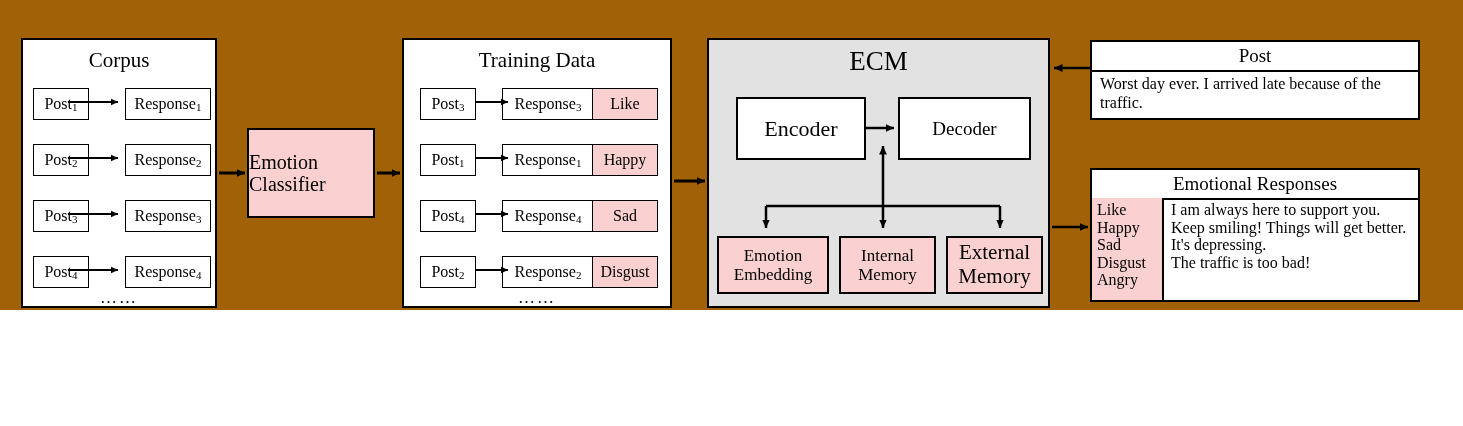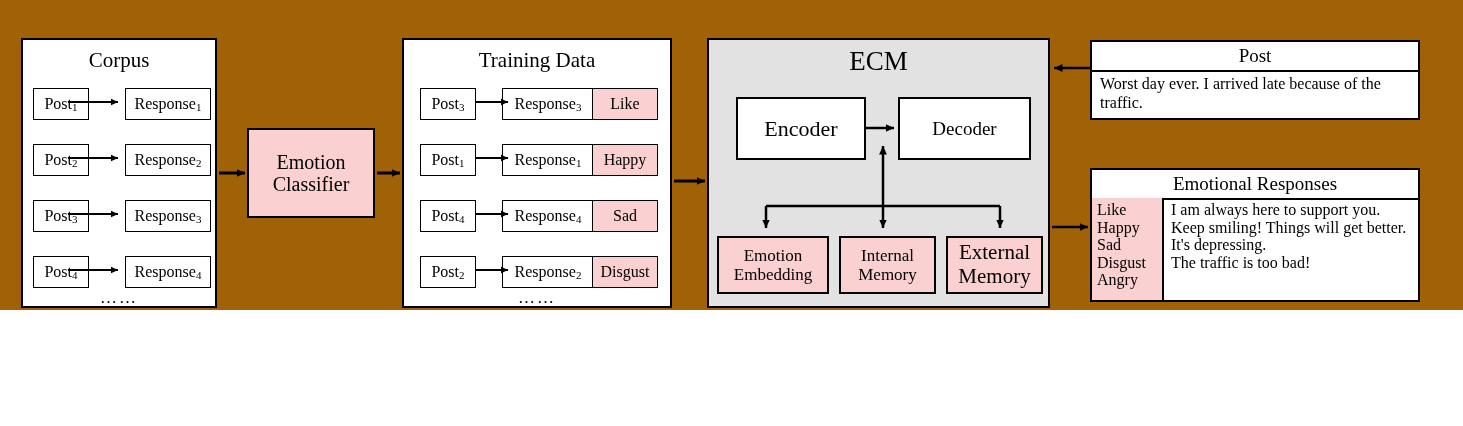--- a/index.html
+++ b/index.html
@@ -29,21 +29,21 @@
   .rtEmo{position:absolute;left:0;top:28px;bottom:0;width:72px;background:#fad0d0;
          border-right:2px solid #000;box-sizing:border-box;padding:3px 0 0 5px;}
   .rtTxt{position:absolute;left:72px;right:0;top:28px;bottom:0;box-sizing:border-box;padding:3px 0 14px 7px;}
   .rtLine{font-size:16px;line-height:17.5px;white-space:nowrap;}
 
   .postHead{position:absolute;left:0;right:0;top:0;height:28px;border-bottom:2px solid #000;
             display:flex;align-items:center;justify-content:center;font-size:19px;}
   .postBody{position:absolute;left:0;right:0;top:28px;bottom:0;box-sizing:border-box;
             padding:4px 8px 0 8px;font-size:16px;line-height:19px;}
 
-  .two{display:flex;flex-direction:column;align-items:center;justify-content:center;line-height:1.12;}
+  .two{display:flex;flex-direction:column;justify-content:center;line-height:1.12;}
 </style>
 </head>
 <body>
 
 <div id="stage">
 
   <div class="box" style="left:21px;top:38px;width:196px;height:270px;">
     <div class="ttl" style="top:10px;">Corpus</div>
 
     <div class="cell" style="left:10px;top:48px;width:56px;height:32px;">

